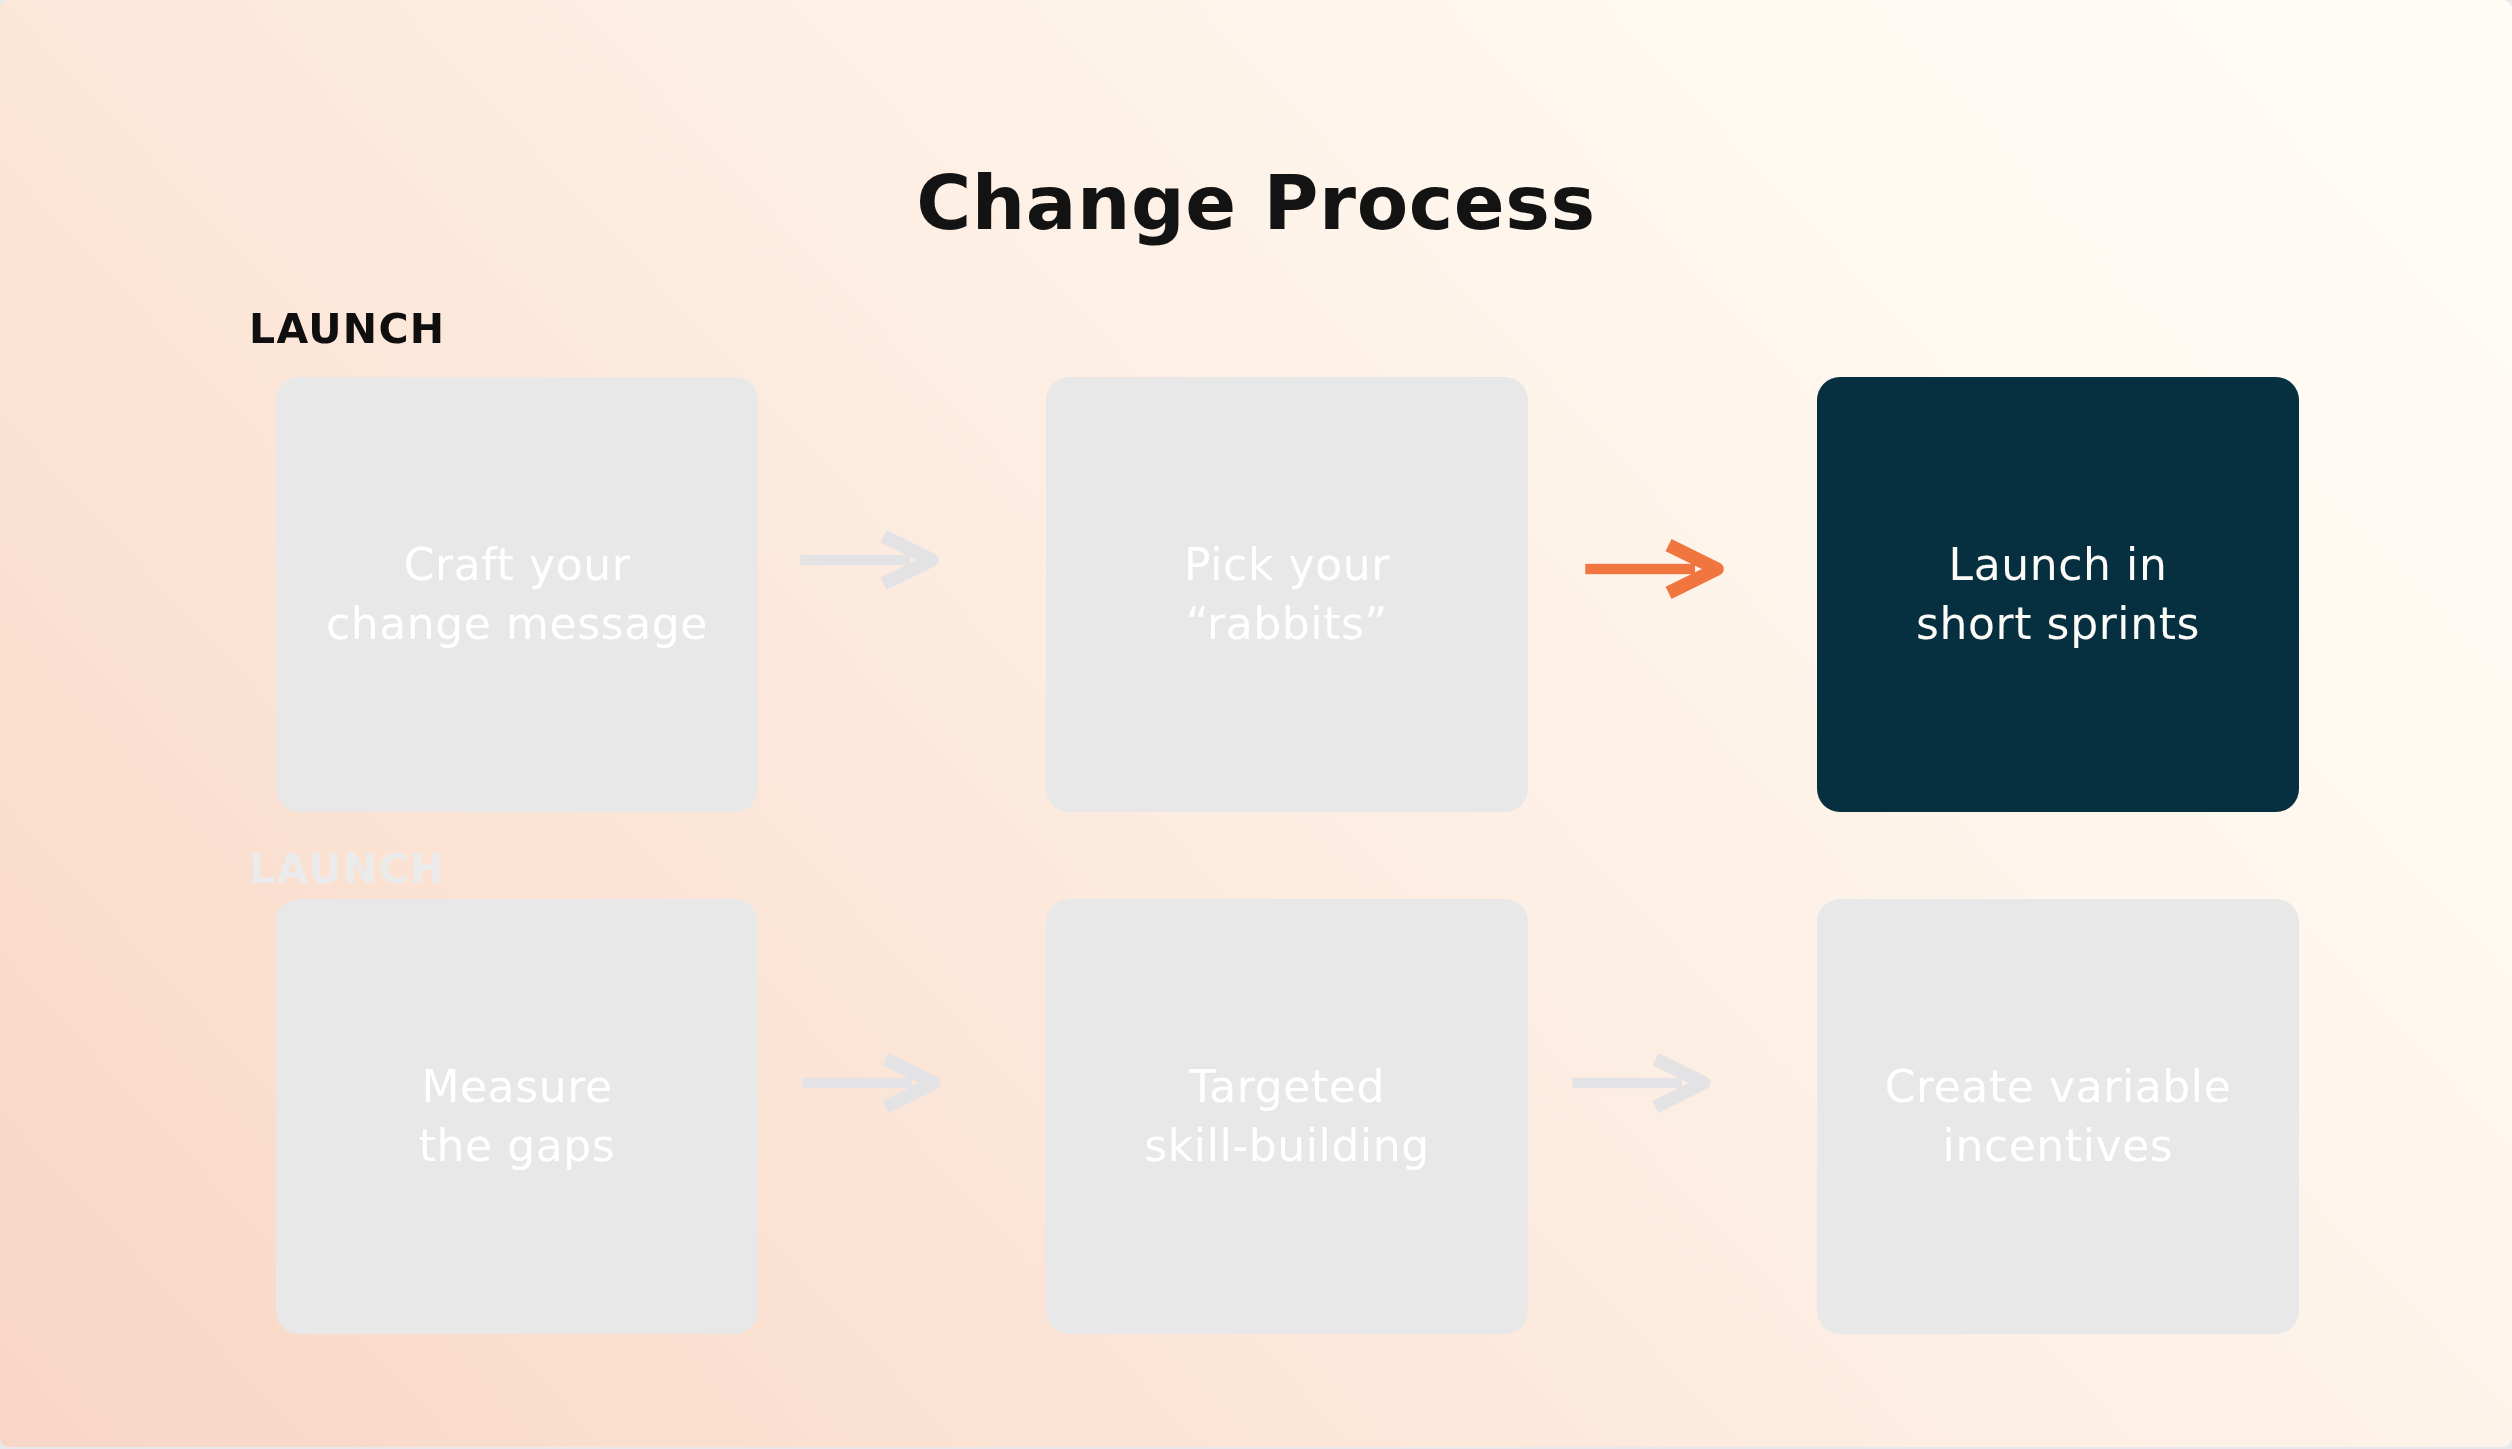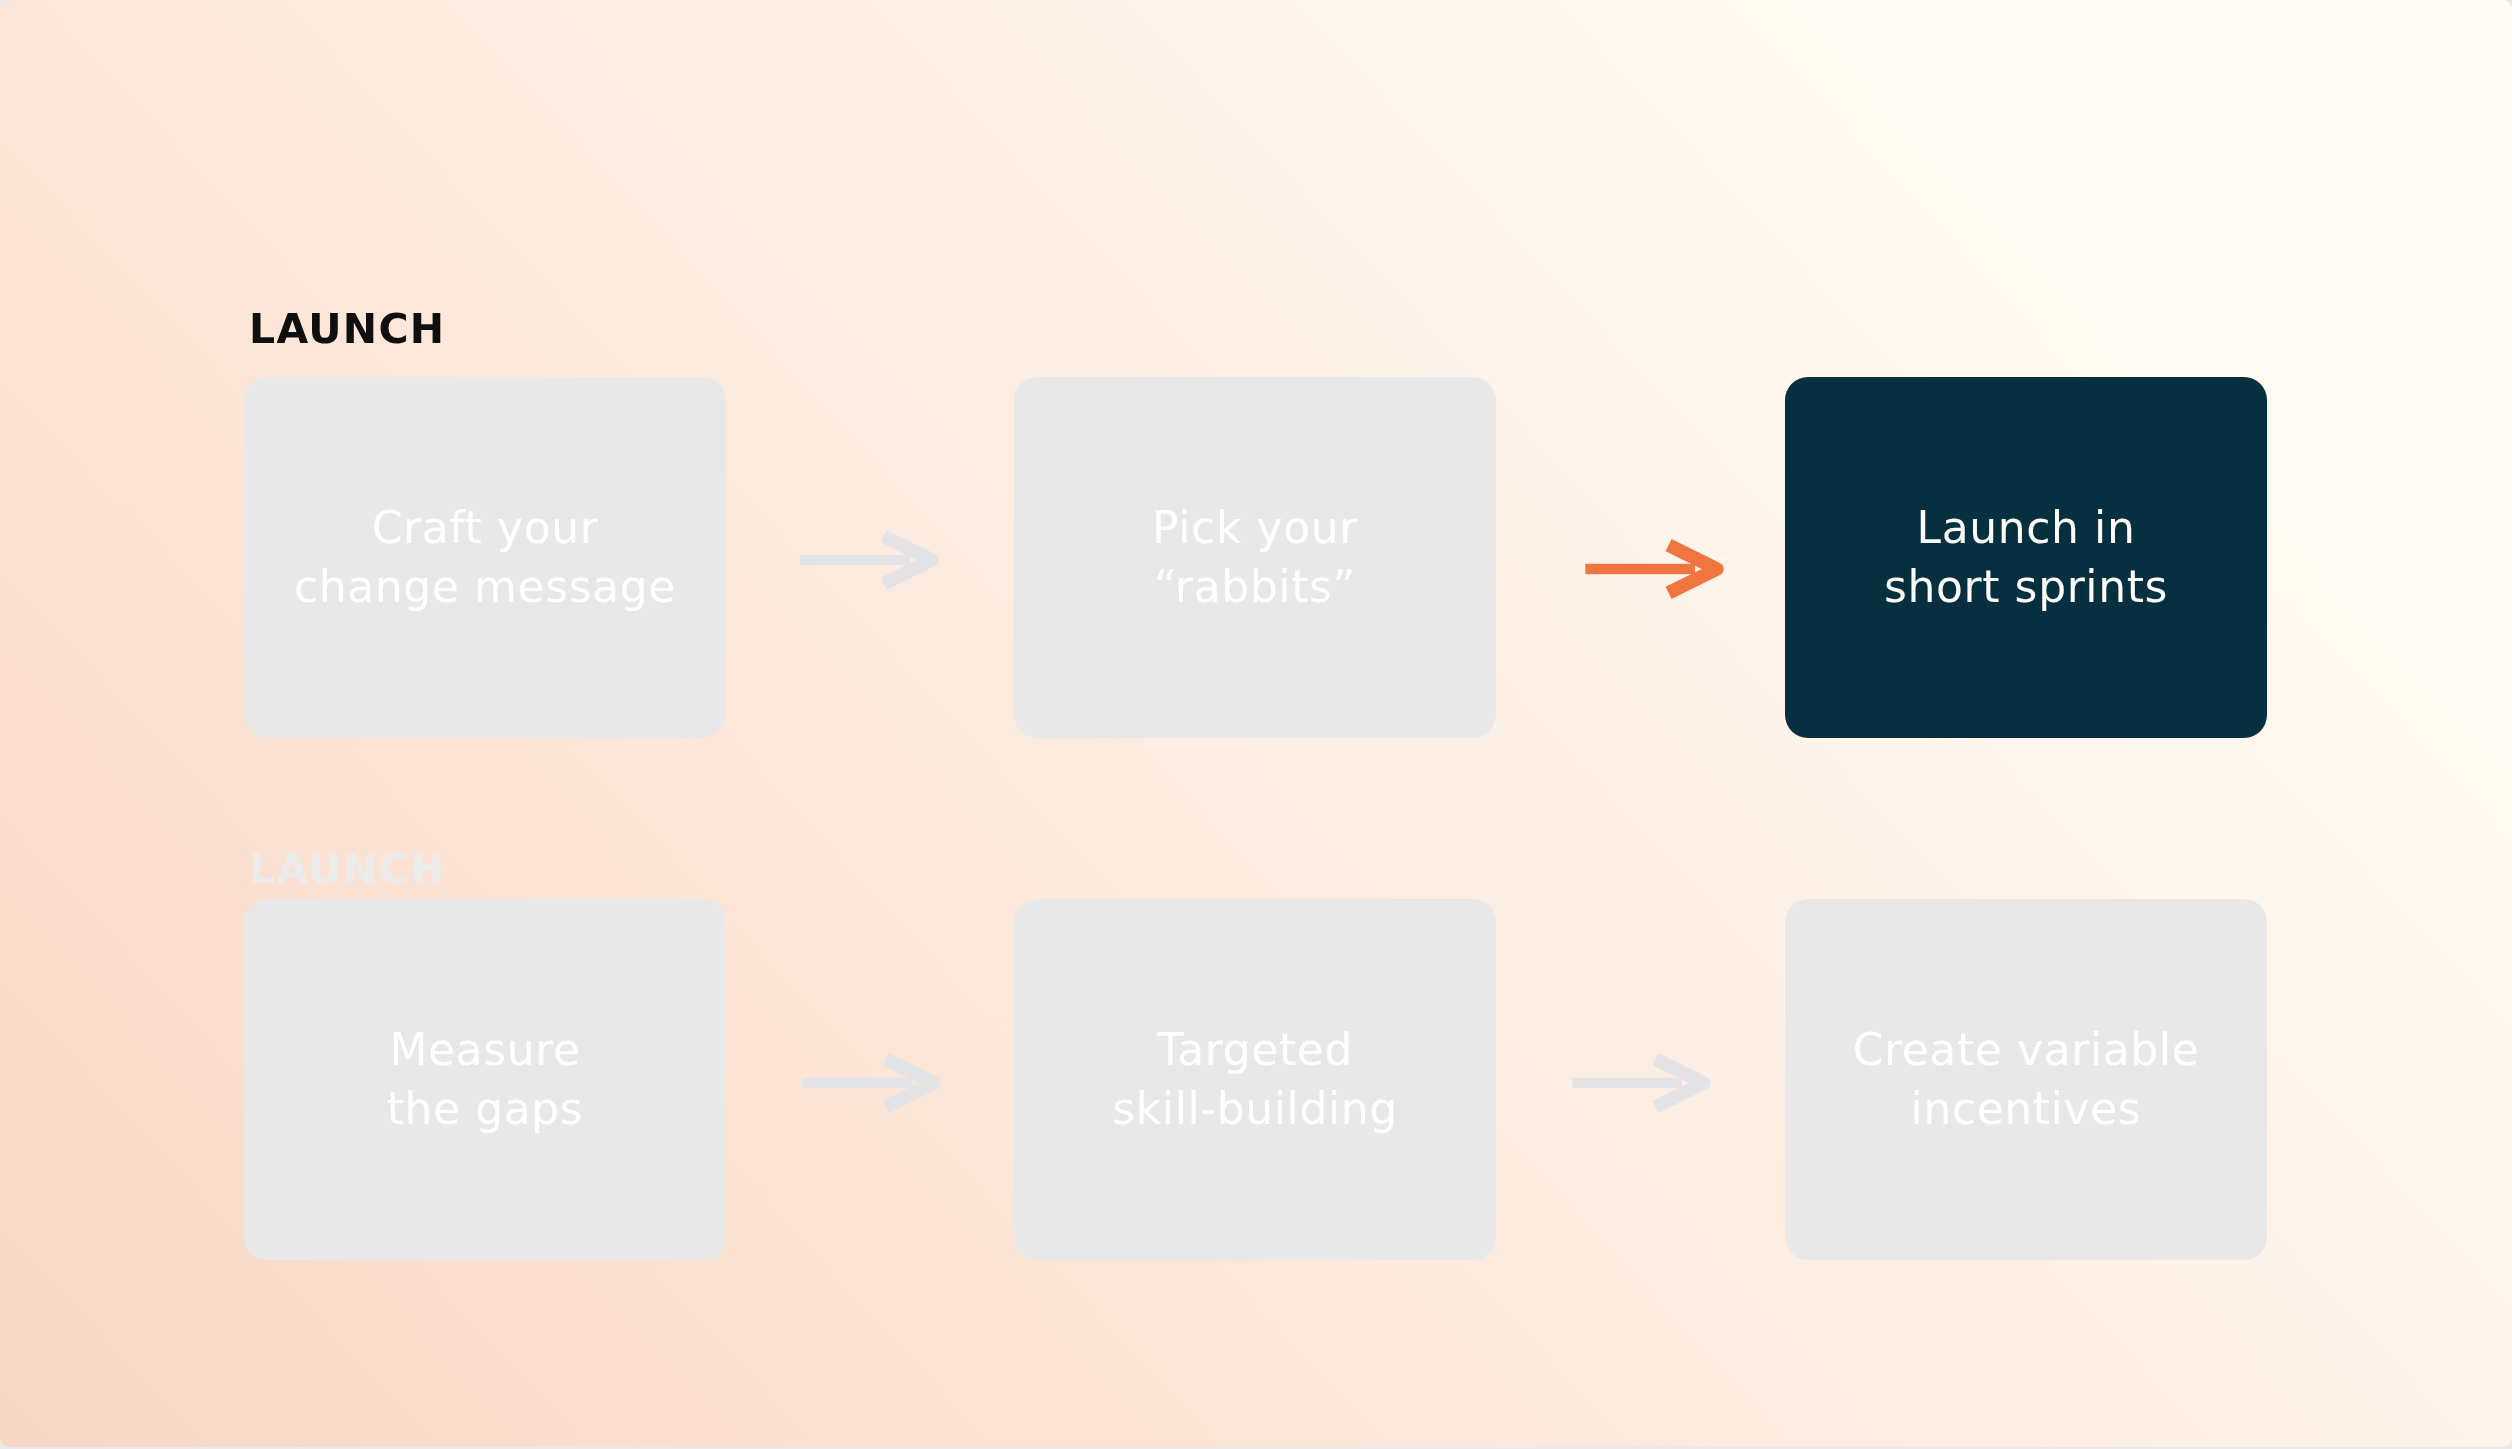--- a/index.html
+++ b/index.html
@@ -42,26 +42,27 @@
     font-weight: 700;
     letter-spacing: 1.3px;
     line-height: 1;
     margin-top: 13px;
   }
   .row-label.launch { left: 249px; top: 296px; color: #0f0f0f; }
   .row-label.refine { left: 249px; top: 836px; color: #ecebeb; }
   .box {
     position: absolute;
     width: 482px;
-    height: 361px;
+    height: 435px;
     border-radius: 23px;
     display: flex;
     align-items: center;
     justify-content: center;
     text-align: center;
+    margin-left: 32px;
   }
   .box.gray { background: #e9e8e8; }
   .box.dark { background: #06303f; }
   .box-text {
     white-space: pre-line;
     font-size: 44px;
     line-height: 1.32;
     font-weight: 400;
     letter-spacing: 0.6px;
     color: #ffffff;
@@ -86,20 +87,21 @@
   .a2 { left: 1584px; top: 538px;  }
   .a3 { left: 801px; top: 1052px; }
   .a4 { left: 1571px; top: 1052px; }
 </style>
 </head>
 <body>
 
 <div class="canvas">
   <div class="slide">
 
+    <h1 class="title">Change Process</h1>
 
     <div class="row-label launch">LAUNCH</div>
     <div class="row-label refine">LAUNCH</div>
 
     <div class="box gray b1">
       <span class="box-text">Craft your
 change message</span>
     </div>
 
     <svg class="arrow a1" viewBox="0 0 220 96">

